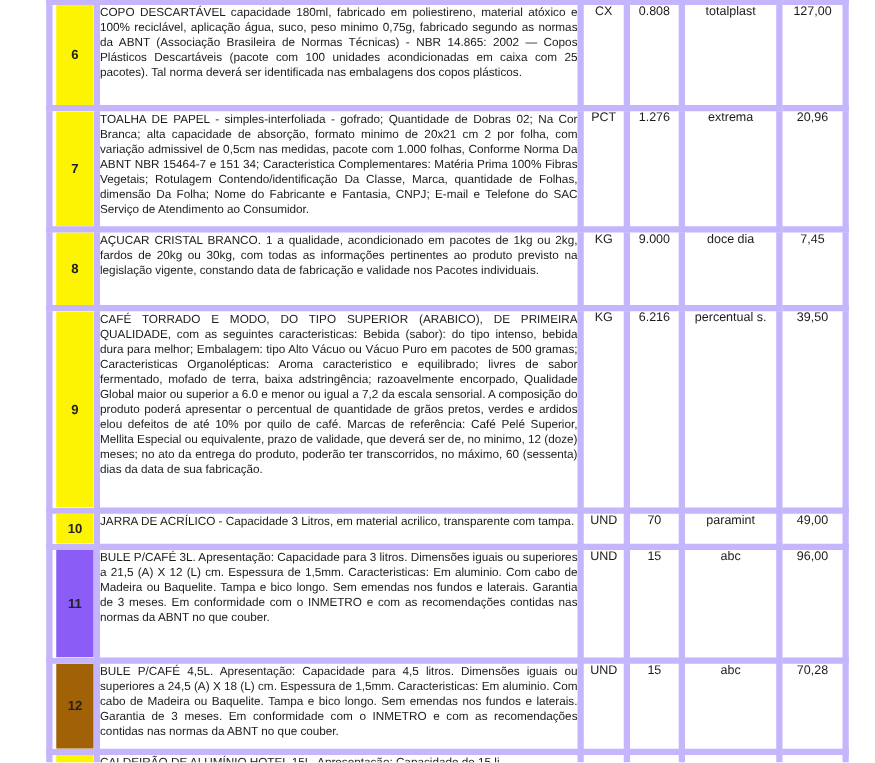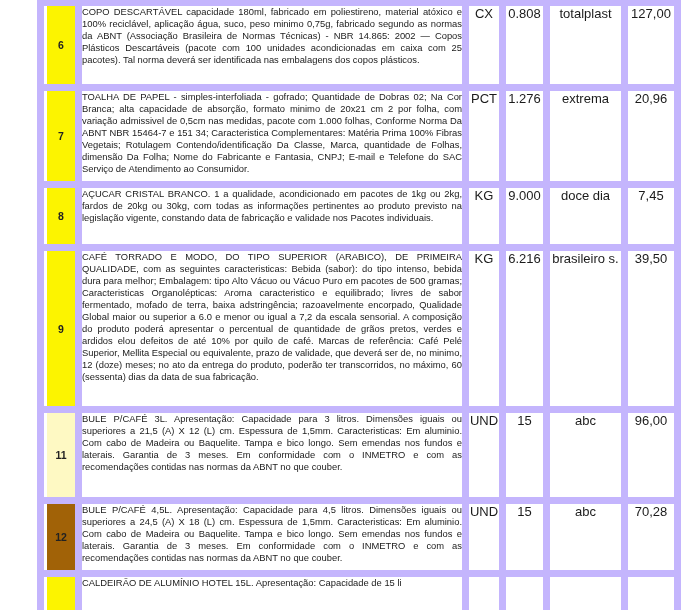--- a/index.html
+++ b/index.html
@@ -17,21 +17,21 @@
     color: #1b1b1b;
   }
   table.items {
     border-collapse: collapse;
     table-layout: fixed;
     margin-left: 37px;
     margin-top: -1px;
     width: 637px;
   }
   table.items td {
-    border: 7px solid #c4b5fd;
+    border: 5px solid #c4b5fd;
     padding: 0;
     vertical-align: top;
     overflow: hidden;
   }
   td.item-cell {
     position: relative;
     background: #ffffff;
   }
   td.item-cell .hl {
     position: absolute;
@@ -49,21 +49,21 @@
   td.desc-cell {
     padding: 2px 6px 0 5px;
     font-size: 9.4px;
     line-height: 12px;
     text-align: justify;
     color: #1b1b1b;
   }
   td.mid-cell {
     vertical-align: middle;
     text-align: center;
-    font-size: 13px;
+    font-size: 10px;
     color: #1b1b1b;
   }
 </style>
 </head>
 <body>
 
 <div class="page">
   <table class="items">
     <colgroup>
       <col style="width:38px">
@@ -104,26 +104,36 @@
           <td class="mid-cell">doce dia</td>
           <td class="mid-cell">7,45</td>
         </tr>
         <tr style="height: 162px;">
           <td class="item-cell">
             <div class="hl" style="background: rgb(252, 244, 0);">9</div>
           </td>
           <td class="desc-cell">CAFÉ TORRADO E MODO, DO TIPO SUPERIOR (ARABICO), DE PRIMEIRA QUALIDADE, com as seguintes caracteristicas: Bebida (sabor): do tipo intenso, bebida dura para melhor; Embalagem: tipo Alto Vácuo ou Vácuo Puro em pacotes de 500 gramas; Caracteristicas Organolépticas: Aroma caracteristico e equilibrado; livres de sabor fermentado, mofado de terra, baixa adstringência; razoavelmente encorpado, Qualidade Global maior ou superior a 6.0 e menor ou igual a 7,2 da escala sensorial. A composição do produto poderá apresentar o percentual de quantidade de grãos pretos, verdes e ardidos elou defeitos de até 10% por quilo de café. Marcas de referência: Café Pelé Superior, Mellita Especial ou equivalente, prazo de validade, que deverá ser de, no minimo, 12 (doze) meses; no ato da entrega do produto, poderão ter transcorridos, no máximo, 60 (sessenta) dias da data de sua fabricação.</td>
           <td class="mid-cell">KG</td>
           <td class="mid-cell">6.216</td>
-          <td class="mid-cell">brasileiro s.</td>
+          <td class="mid-cell">percentual s.</td>
           <td class="mid-cell">39,50</td>
+        </tr>
+        <tr style="height: 29px;">
+          <td class="item-cell">
+            <div class="hl" style="background: rgb(252, 244, 0);">10</div>
+          </td>
+          <td class="desc-cell">JARRA DE ACRÍLICO - Capacidade 3 Litros, em material acrilico, transparente com tampa.</td>
+          <td class="mid-cell">UND</td>
+          <td class="mid-cell">70</td>
+          <td class="mid-cell">paramint</td>
+          <td class="mid-cell">49,00</td>
         </tr>
         <tr style="height: 91px;">
           <td class="item-cell">
-            <div class="hl" style="background: #fef9c3;">11</div>
+            <div class="hl" style="background: #8b5cf6;">11</div>
           </td>
           <td class="desc-cell">BULE P/CAFÉ 3L. Apresentação: Capacidade para 3 litros. Dimensões iguais ou superiores a 21,5 (A) X 12 (L) cm. Espessura de 1,5mm. Caracteristicas: Em aluminio. Com cabo de Madeira ou Baquelite. Tampa e bico longo. Sem emendas nos fundos e laterais. Garantia de 3 meses. Em conformidade com o INMETRO e com as recomendações contidas nas normas da ABNT no que couber.</td>
           <td class="mid-cell">UND</td>
           <td class="mid-cell">15</td>
           <td class="mid-cell">abc</td>
           <td class="mid-cell">96,00</td>
         </tr>
         <tr style="height: 73px;">
           <td class="item-cell">
             <div class="hl" style="background: #a16207;">12</div>

